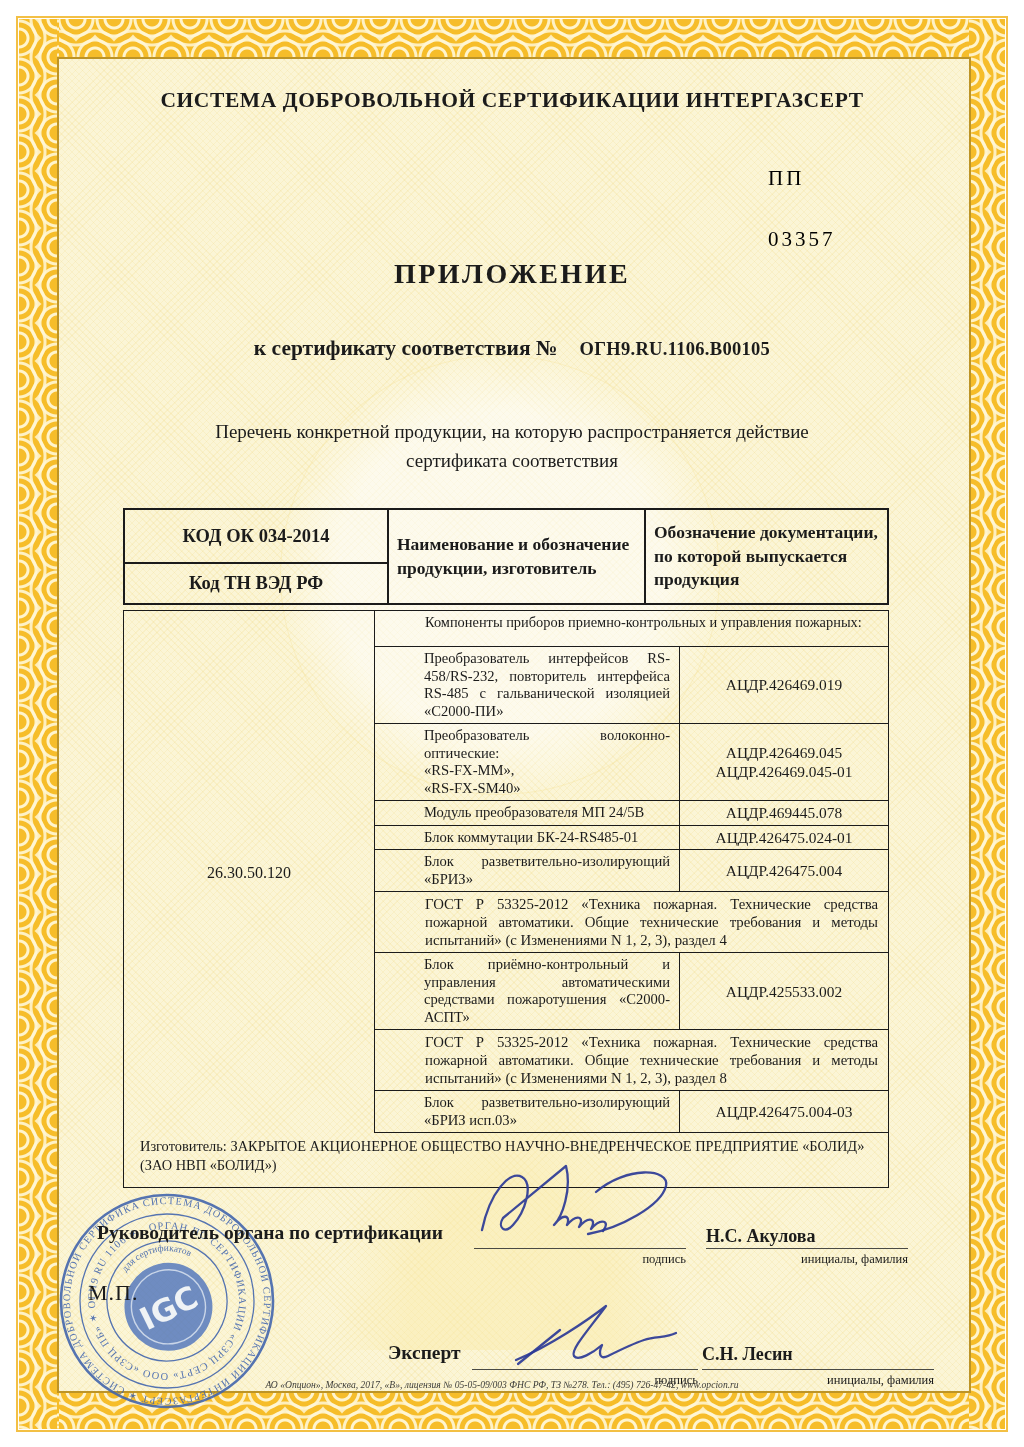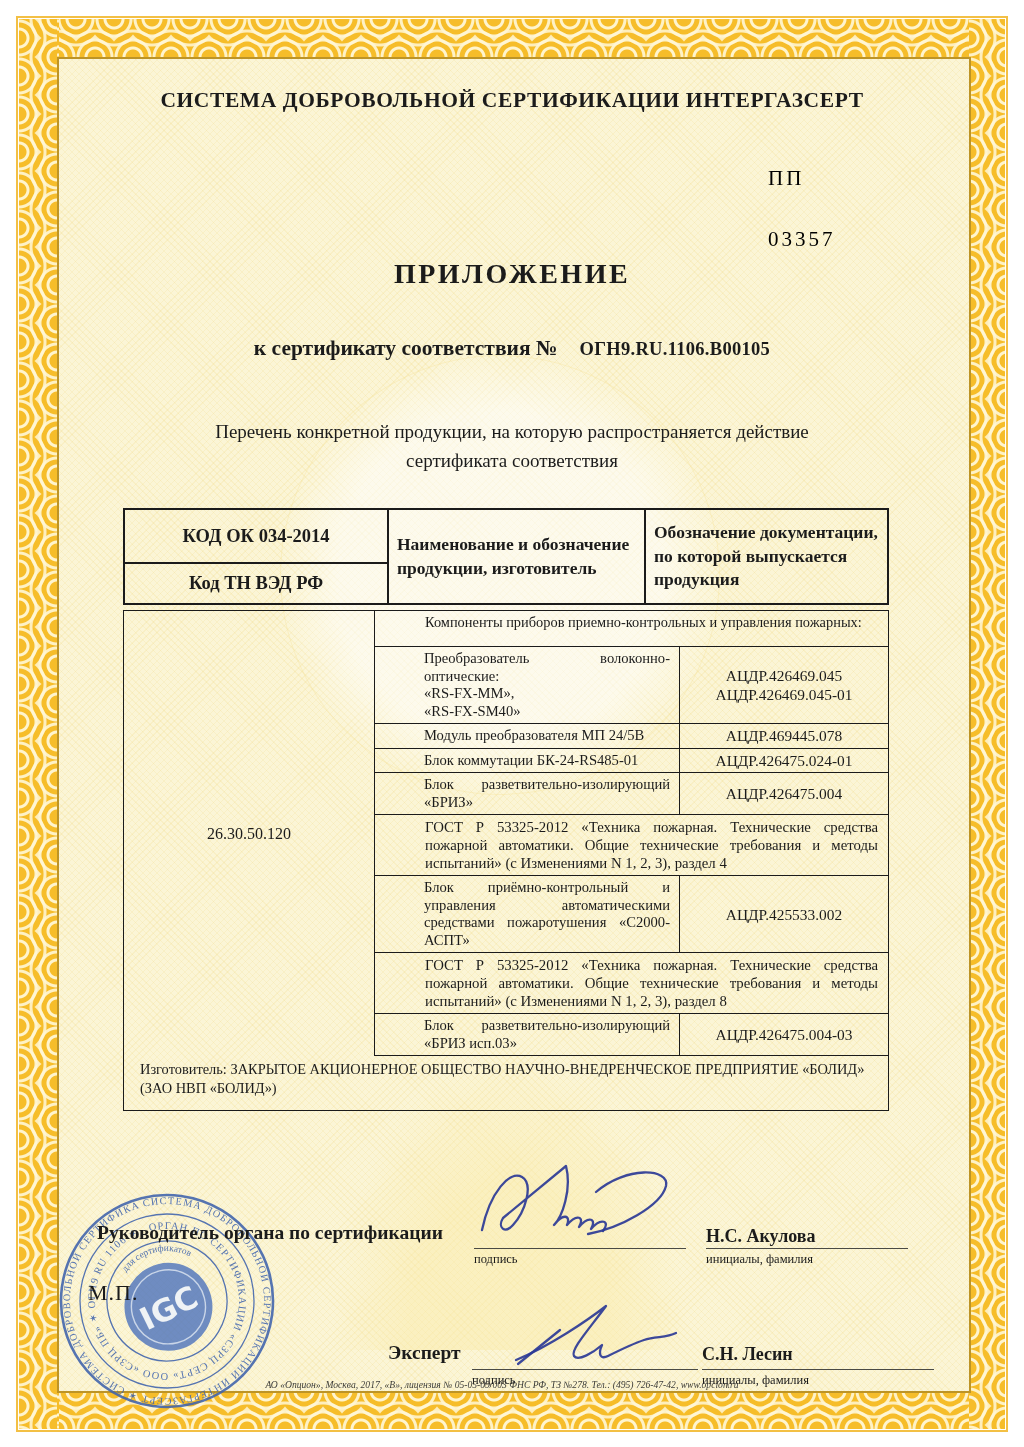--- a/index.html
+++ b/index.html
@@ -69,21 +69,21 @@
   .mrow{padding:4px 16px 12px;font-size:14.4px;line-height:1.3;}
   
   .sig-label{position:absolute;font-weight:bold;font-size:19.5px;}
   .lab-head{top:1222px;left:97px;}
   .lab-expert{top:1342px;left:388px;}
   .sig-line{position:absolute;border-top:1.5px solid #4a4a45;}
   .line1{top:1248px;left:474px;width:212px;}
   .line2{top:1248px;left:706px;width:202px;}
   .line3{top:1369px;left:472px;width:226px;}
   .line4{top:1369px;left:702px;width:232px;}
-  .sig-cap{position:absolute;font-size:12.5px;text-align:left;}
+  .sig-cap{position:absolute;font-size:12.5px;text-align:right;}
   .cap1{top:1252px;left:474px;width:212px;}
   .cap2{top:1252px;left:706px;width:202px;}
   .cap3{top:1373px;left:472px;width:226px;}
   .cap4{top:1373px;left:702px;width:232px;}
   .sig-name{position:absolute;font-weight:bold;font-size:18px;text-align:left;}
   .name1{top:1226px;left:706px;width:202px;}
   .name2{top:1344px;left:702px;width:232px;}
   .mp-mark{position:absolute;top:1280px;left:88px;font-size:22px;letter-spacing:1px;}
   .ink{position:absolute;}
   .ink svg path{fill:none;stroke:#2b3a96;stroke-width:2.3;stroke-linecap:round;stroke-linejoin:round;opacity:.92;}
@@ -128,20 +128,24 @@
         <div class="th th-top">КОД ОК 034-2014</div>
         <div class="th th-bot">Код ТН ВЭД РФ</div>
       </div>
       <div class="th thc2">Наименование и обозначение продукции, изготовитель</div>
       <div class="th thc3">Обозначение документации, по которой выпускается продукция</div>
     </div>
     <div class="tbody">
       <div class="okcode">26.30.50.120</div>
       <div class="row intro">
         <div class="cell">Компоненты приборов приемно-контрольных и управления пожарных:</div>
+      </div>
+      <div class="row prod">
+        <div class="cell name">Преобразователь интерфейсов RS-458/RS-232, повторитель интерфейса RS-485 с гальванической изоляцией «С2000-ПИ»</div>
+        <div class="cell doc">АЦДР.426469.019</div>
       </div>
       <div class="row prod">
         <div class="cell name">Преобразователь волоконно-оптические:
 «RS-FX-MM»,
 «RS-FX-SM40»</div>
         <div class="cell doc">АЦДР.426469.045
 АЦДР.426469.045-01</div>
       </div>
       <div class="row prod">
         <div class="cell name">Модуль преобразователя МП 24/5В</div>

